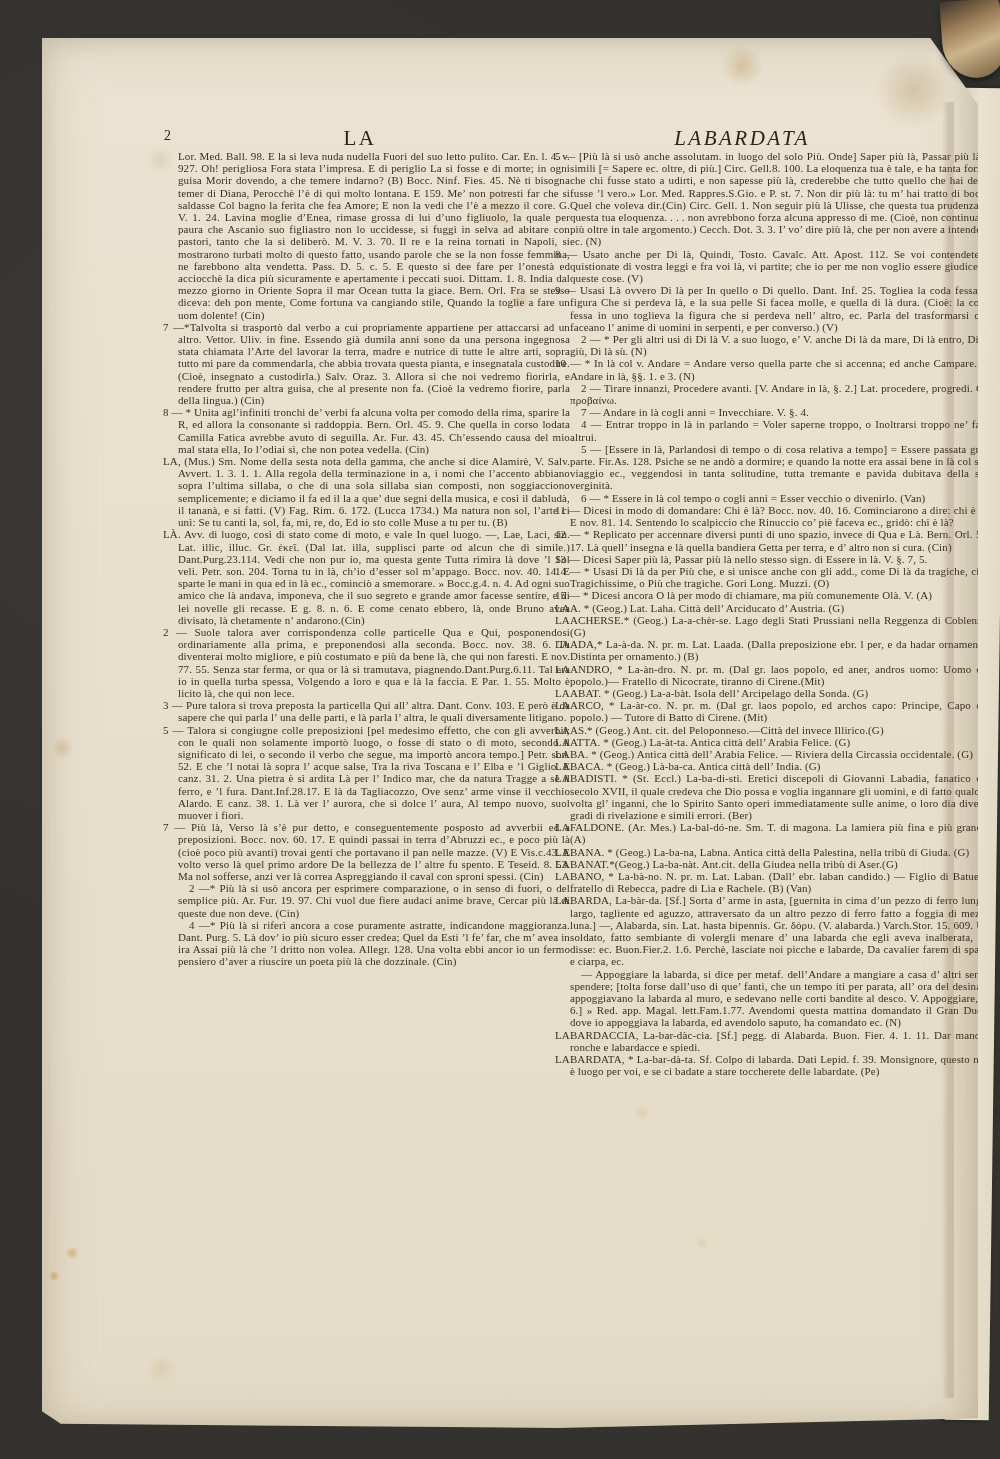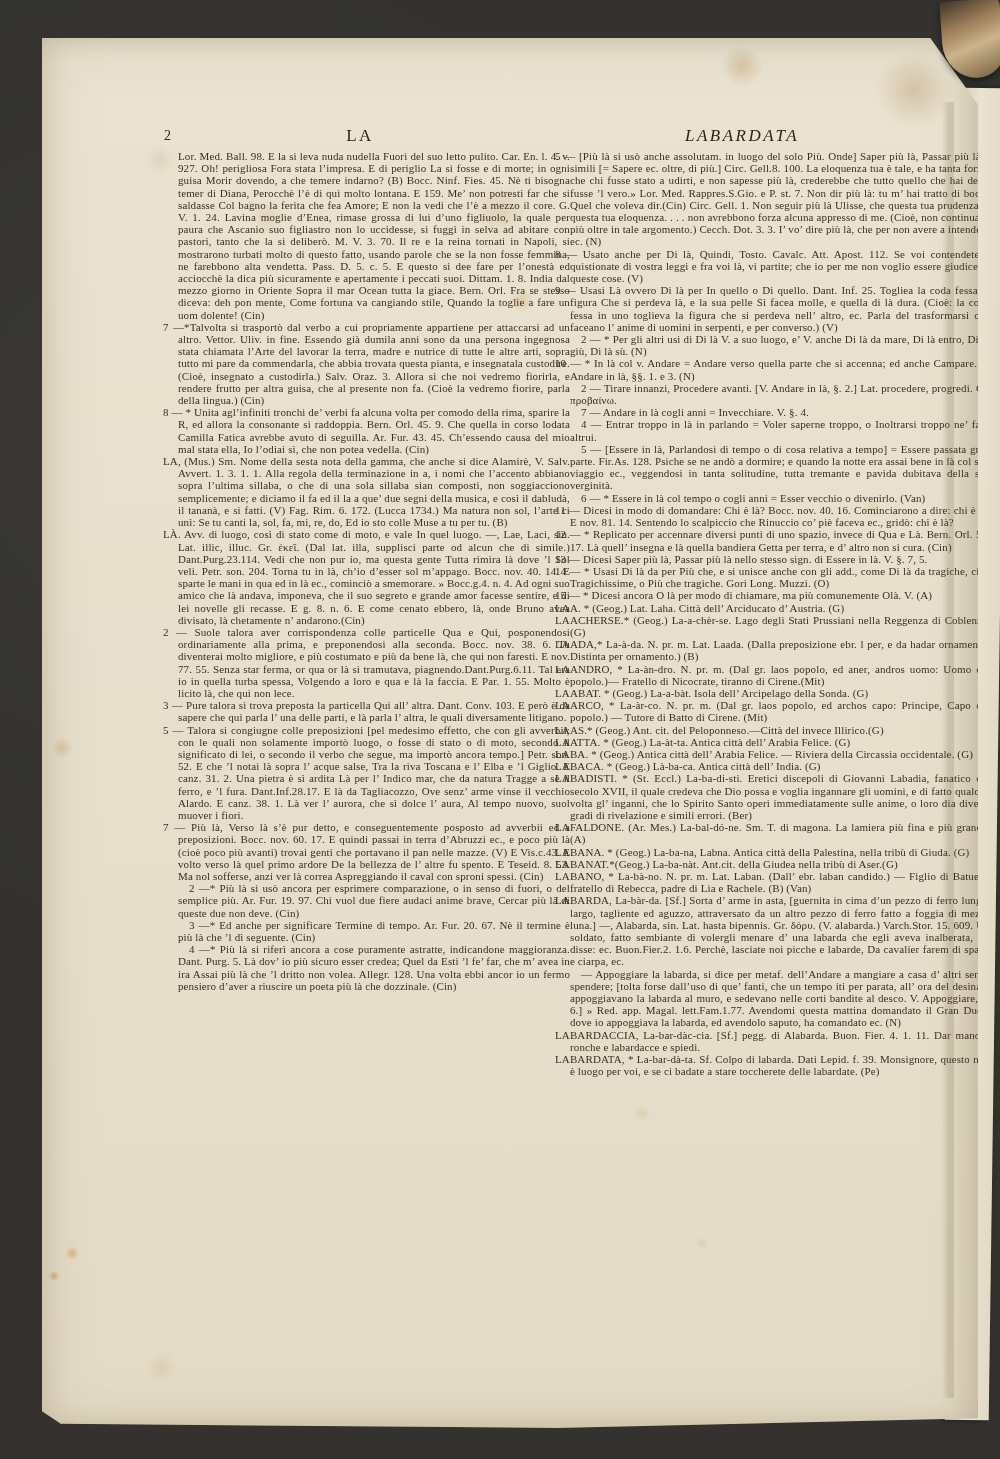--- a/index.html
+++ b/index.html
@@ -45,21 +45,21 @@
       inset 0 0 60px rgba(110,85,45,.15),
       inset -14px 0 24px rgba(100,80,45,.14),
       inset 10px 0 20px rgba(100,80,45,.08);
     clip-path:polygon(0 0,94.9% 0,100% 4.8%,100% 99.3%,55% 100%,2% 99.7%,0 98.8%);
   }
   .fold-line{
     position:absolute;top:64px;bottom:30px;right:24px;width:12px;
     background:linear-gradient(90deg,transparent,rgba(120,100,60,.20) 55%,rgba(70,55,30,.14));
     pointer-events:none;
   }
-  .running-head{position:absolute;letter-spacing:2.5px;font-size:17px;color:#2e2416;text-align:center;}
+  .running-head{position:absolute;letter-spacing:2.5px;font-size:21px;color:#2e2416;text-align:center;}
   .page-number{position:absolute;left:122px;top:90px;font-size:14px;letter-spacing:1px;color:#2e2416;}
   #head-left{left:238px;top:88px;width:160px;}
   #head-right{left:590px;top:88px;width:220px;font-style:italic;}
   .col{
     position:absolute;top:112px;font-size:11px;line-height:12.2px;
     text-align:justify;letter-spacing:.12px;color:#3b2f21;
   }
   #left-column{left:120px;width:392px;padding-left:16px;box-sizing:content-box;}
   #right-column{left:514px;width:420px;padding-left:14px;box-sizing:content-box;}
   .para{margin:0;}
@@ -82,21 +82,20 @@
       <p class="para cont">Lor. Med. Ball. 98. E la si leva nuda nudella Fuori del suo letto pulito. Car. En. l. 4. v. 927. Oh! perigliosa Fora stata l’impresa. E di periglio La si fosse e di morte; in ogni guisa Morir dovendo, a che temere indarno? (B) Bocc. Ninf. Fies. 45. Nè ti bisogna temer di Diana, Perocchè l’è di qui molto lontana. E 159. Me’ non potresti far che si saldasse Col bagno la ferita che fea Amore; E non la vedi che l’è a mezzo il core. G. V. 1. 24. Lavina moglie d’Enea, rimase grossa di lui d’uno figliuolo, la quale per paura che Ascanio suo figliastro non lo uccidesse, si fuggì in selva ad abitare con pastori, tanto che la si deliberò. M. V. 3. 70. Il re e la reina tornati in Napoli, si mostrarono turbati molto di questo fatto, usando parole che se la non fosse femmina, ne farebbono alta vendetta. Pass. D. 5. c. 5. E questo si dee fare per l’onestà ed acciocchè la dica più sicuramente e apertamente i peccati suoi. Dittam. 1. 8. India dal mezzo giorno in Oriente Sopra il mar Ocean tutta la giace. Bern. Orl. Fra se stesso diceva: deh pon mente, Come fortuna va cangiando stile, Quando la toglie a fare un uom dolente! (Cin)</p>
       <p class="para out">7 —*Talvolta si trasportò dal verbo a cui propriamente appartiene per attaccarsi ad un altro. Vettor. Uliv. in fine. Essendo già dumila anni sono da una persona ingegnosa stata chiamata l’Arte del lavorar la terra, madre e nutrice di tutte le altre arti, sopra tutto mi pare da commendarla, che abbia trovata questa pianta, e insegnatala custodire. (Cioè, insegnato a custodirla.) Salv. Oraz. 3. Allora sì che noi vedremo fiorirla, e rendere frutto per altra guisa, che al presente non fa. (Cioè la vedremo fiorire, parla della lingua.) (Cin)</p>
       <p class="para out">8 — * Unita agl’infiniti tronchi de’ verbi fa alcuna volta per comodo della rima, sparire la R, ed allora la consonante si raddoppia. Bern. Orl. 45. 9. Che quella in corso lodata Camilla Fatica avrebbe avuto di seguilla. Ar. Fur. 43. 45. Ch’essendo causa del mio mal stata ella, Io l’odiai sì, che non potea vedella. (Cin)</p>
       <p class="para out">LA, (Mus.) Sm. Nome della sesta nota della gamma, che anche si dice Alamirè, V. Salv. Avvert. 1. 3. 1. 1. Alla regola della terminazione in a, i nomi che l’accento abbiano sopra l’ultima sillaba, o che di una sola sillaba sian composti, non soggiacciono semplicemente; e diciamo il fa ed il la a que’ due segni della musica, e così il dabludà, il tananà, e si fatti. (V) Fag. Rim. 6. 172. (Lucca 1734.) Ma natura non sol, l’arte ci unì: Se tu canti la, sol, fa, mi, re, do, Ed io sto colle Muse a tu per tu. (B)</p>
       <p class="para out">LÀ. Avv. di luogo, così di stato come di moto, e vale In quel luogo. —, Lae, Laci, sin. Lat. illic, illuc. Gr. ἐκεῖ. (Dal lat. illa, supplisci parte od alcun che di simile.) Dant.Purg.23.114. Vedi che non pur io, ma questa gente Tutta rimira là dove ’l Sol veli. Petr. son. 204. Torna tu in là, ch’io d’esser sol m’appago. Bocc. nov. 40. 14. E sparte le mani in qua ed in là ec., cominciò a smemorare. » Bocc.g.4. n. 4. Ad ogni suo amico che là andava, imponeva, che il suo segreto e grande amor facesse sentire, e di lei novelle gli recasse. E g. 8. n. 6. E come cenato ebbero, là, onde Bruno avea divisato, là chetamente n’ andarono.(Cin)</p>
       <p class="para out">2 — Suole talora aver corrispondenza colle particelle Qua e Qui, posponendosi ordinariamente alla prima, e preponendosi alla seconda. Bocc. nov. 38. 6. Tu diventerai molto migliore, e più costumato e più da bene là, che qui non faresti. E nov. 77. 55. Senza star ferma, or qua or là si tramutava, piagnendo.Dant.Purg.6.11. Tal era io in quella turba spessa, Volgendo a loro e qua e là la faccia. E Par. 1. 55. Molto è licito là, che qui non lece.</p>
       <p class="para out">3 — Pure talora si trova preposta la particella Qui all’ altra. Dant. Conv. 103. E però è da sapere che qui parla l’ una delle parti, e là parla l’ altra, le quali diversamente litigano.</p>
       <p class="para out">5 — Talora si congiugne colle preposizioni [pel medesimo effetto, che con gli avverbii; con le quali non solamente importò luogo, o fosse di stato o di moto, secondo il significato di lei, o secondo il verbo che segue, ma importò ancora tempo.] Petr. son. 52. E che ’l notai là sopra l’ acque salse, Tra la riva Toscana e l’ Elba e ’l Giglio. E canz. 31. 2. Una pietra è sì ardita Là per l’ Indico mar, che da natura Tragge a sè il ferro, e ’l fura. Dant.Inf.28.17. E là da Tagliacozzo, Ove senz’ arme vinse il vecchio Alardo. E canz. 38. 1. Là ver l’ aurora, che sì dolce l’ aura, Al tempo nuovo, suol muover i fiori.</p>
       <p class="para out">7 — Più là, Verso là s’è pur detto, e conseguentemente posposto ad avverbii ed a preposizioni. Bocc. nov. 60. 17. E quindi passai in terra d’Abruzzi ec., e poco più là (cioè poco più avanti) trovai genti che portavano il pan nelle mazze. (V) E Vis.c.43. E volto verso là quel primo ardore De la bellezza de l’ altre fu spento. E Teseid. 8. 53. Ma nol sofferse, anzi ver là correa Aspreggiando il caval con sproni spessi. (Cin)</p>
       <p class="para ind">2 —* Più là si usò ancora per esprimere comparazione, o in senso di fuori, o del semplice più. Ar. Fur. 19. 97. Chi vuol due fiere audaci anime brave, Cercar più là di queste due non deve. (Cin)</p>
-      <p class="para ind">3 —* Ed anche per significare Termine di tempo. Ar. Fur. 20. 67. Nè il termine è più là che ’l dì seguente. (Cin)</p>
       <p class="para ind">4 —* Più là si riferì ancora a cose puramente astratte, indicandone maggioranza. Dant. Purg. 5. Là dov’ io più sicuro esser credea; Quel da Esti ’l fe’ far, che m’ avea in ira Assai più là che ’l dritto non volea. Allegr. 128. Una volta ebbi ancor io un fermo pensiero d’aver a riuscire un poeta più là che dozzinale. (Cin)</p>
     </div>
   <div class="col" id="right-column">
       <p class="para out">5 — [Più là si usò anche assolutam. in luogo del solo Più. Onde] Saper più là, Passar più là o simili [= Sapere ec. oltre, di più.] Circ. Gell.8. 100. La eloquenza tua è tale, e ha tanta forza, che chi fusse stato a udirti, e non sapesse più là, crederebbe che tutto quello che hai detto fusse ’l vero.» Lor. Med. Rappres.S.Gio. e P. st. 7. Non dir più là: tu m’ hai tratto di bocca Quel che voleva dir.(Cin) Circ. Gell. 1. Non seguir più là Ulisse, che questa tua prudenza, e questa tua eloquenza. . . . non avrebbono forza alcuna appresso di me. (Cioè, non continuarti più oltre in tale argomento.) Cecch. Dot. 3. 3. I’ vo’ dire più là, che per non avere a intendere ec. (N)</p>
       <p class="para out">8 — Usato anche per Di là, Quindi, Tosto. Cavalc. Att. Apost. 112. Se voi contendete e quistionate di vostra leggi e fra voi là, vi partite; che io per me non voglio essere giudice di queste cose. (V)</p>
       <p class="para out">9 — Usasi Là ovvero Di là per In quello o Di quello. Dant. Inf. 25. Togliea la coda fessa la figura Che si perdeva là, e la sua pelle Si facea molle, e quella di là dura. (Cioè: la coda fessa in uno toglieva la figura che si perdeva nell’ altro, ec. Parla del trasformarsi che faceano l’ anime di uomini in serpenti, e per converso.) (V)</p>
       <p class="para ind">2 — * Per gli altri usi di Di là V. a suo luogo, e’ V. anche Di là da mare, Di là entro, Di là giù, Di là sù. (N)</p>
       <p class="para out">10 — * In là col v. Andare = Andare verso quella parte che si accenna; ed anche Campare. V. Andare in là, §§. 1. e 3. (N)</p>
       <p class="para ind">2 — Tirare innanzi, Procedere avanti. [V. Andare in là, §. 2.] Lat. procedere, progredi. Gr. προβαίνω.</p>
       <p class="para ind">7 — Andare in là cogli anni = Invecchiare. V. §. 4.</p>

